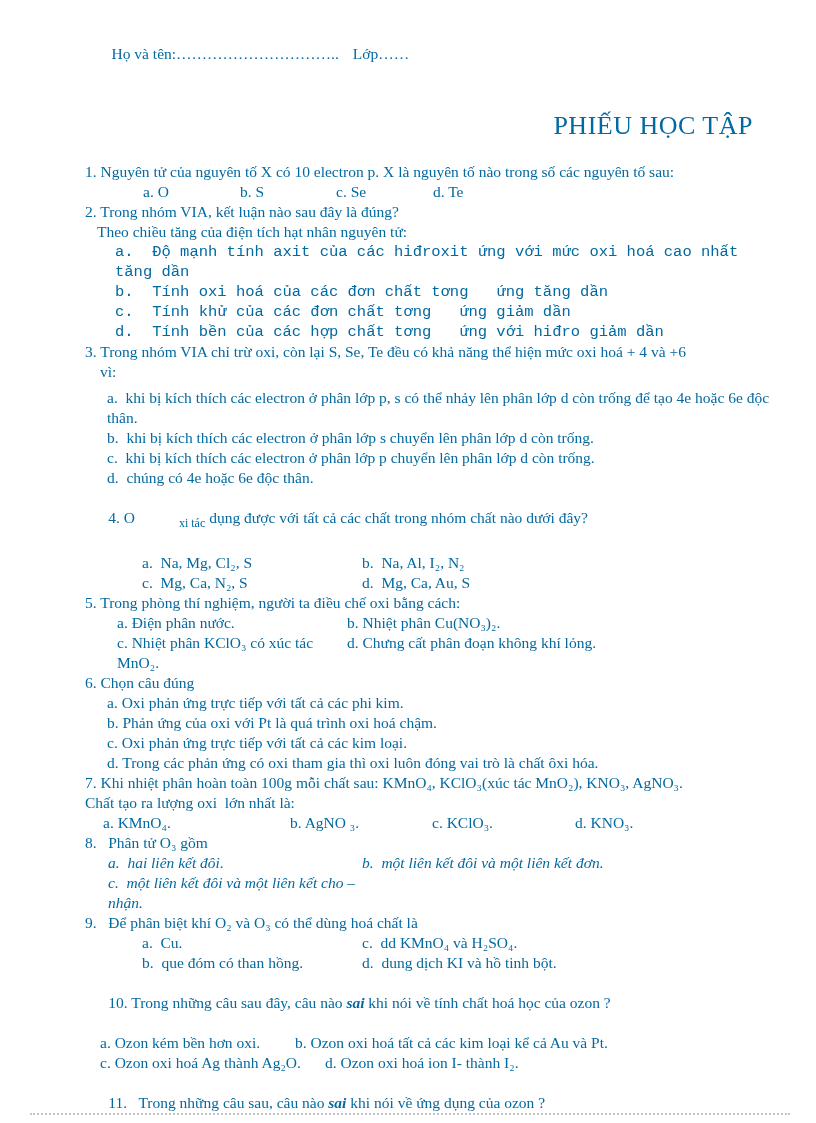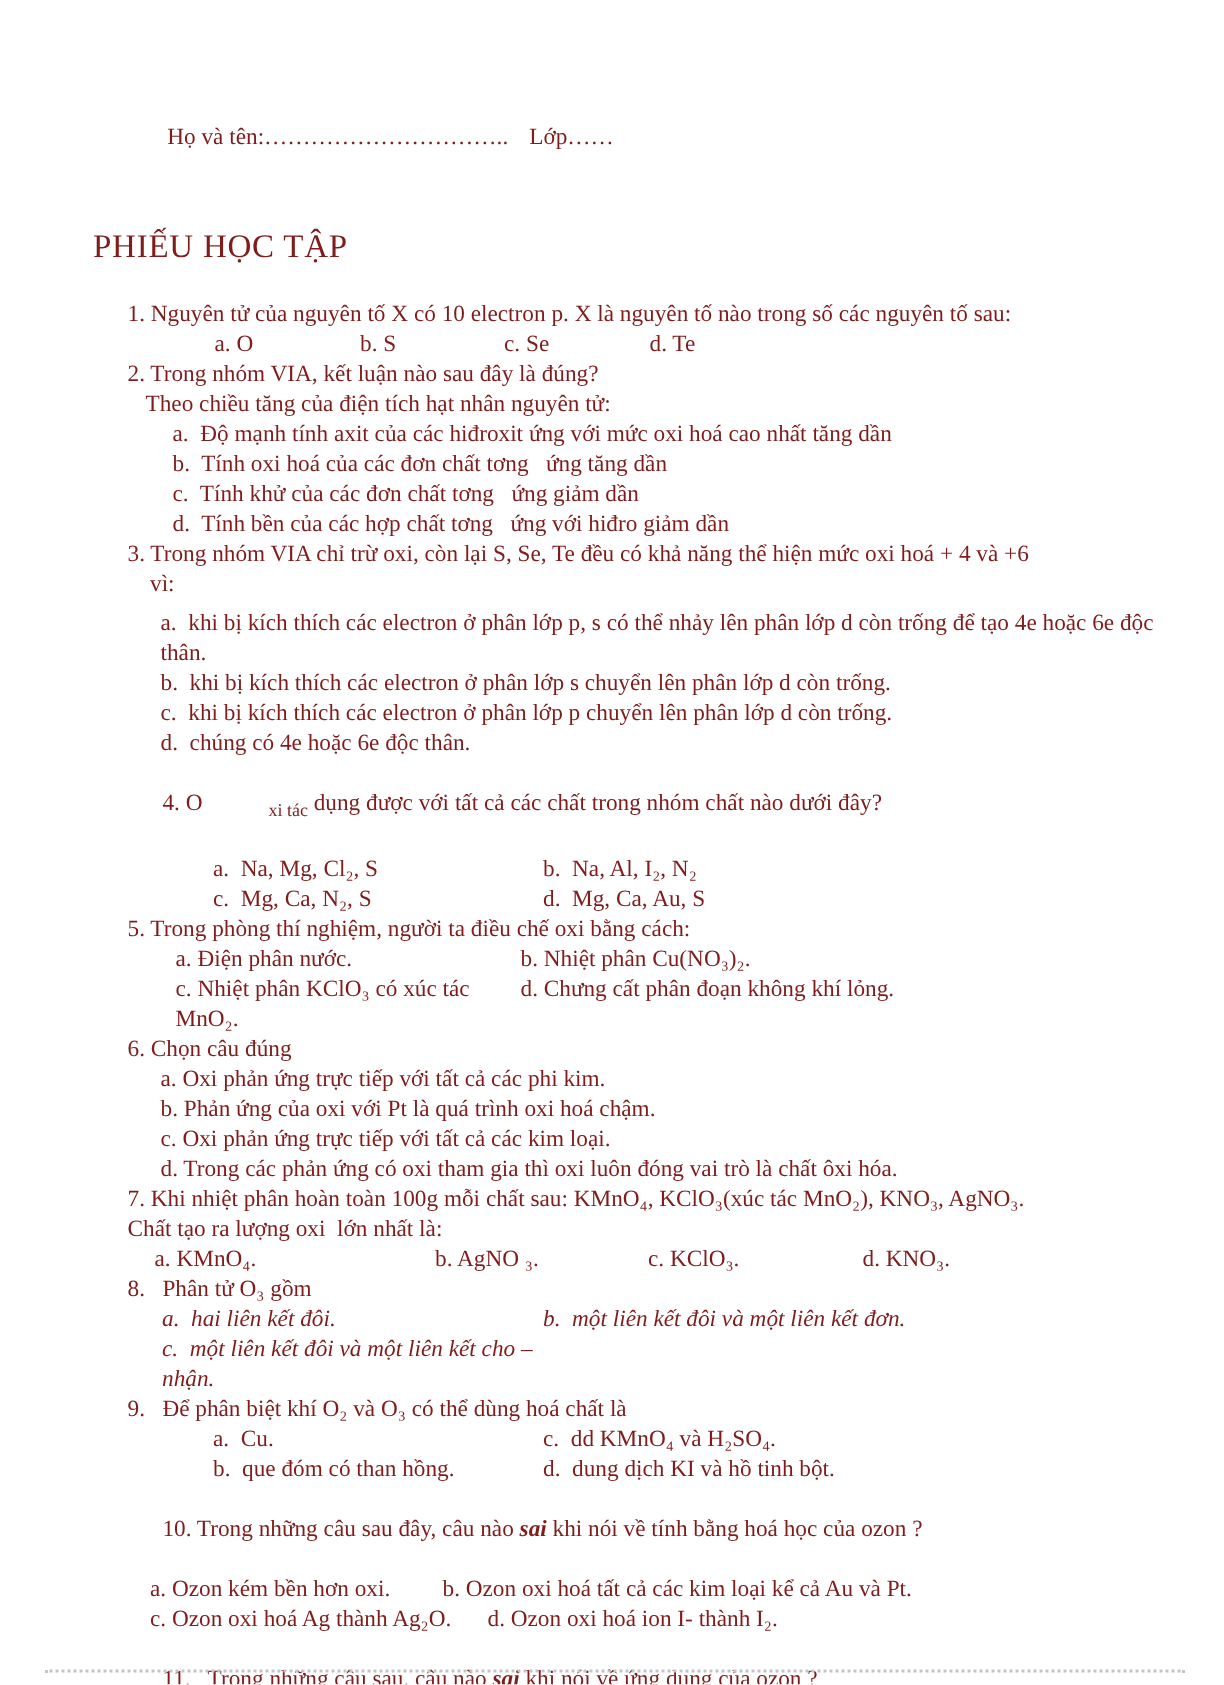--- a/index.html
+++ b/index.html
@@ -1,51 +1,51 @@
 <!DOCTYPE html>
 <html><head>
 <meta charset="utf-8">
 <style>
   html,body { margin:0; padding:0; background:#ffffff; }
   .page {
     position:relative;
     width:816px; height:1123px;
     box-sizing:border-box;
-    padding:62px 40px 0 85px;
+    padding:24px 40px 0 85px;
     background:#ffffff;
-    color:#7f1d1d;
+    color:#0369a1;
     font-family:"Liberation Serif","DejaVu Serif",serif;
     font-size:15.5px;
     overflow:hidden;
   }
   .header-row { padding-left:11px; line-height:20px; white-space:pre-wrap; }
   .lop { margin-left:14px; }
   .title {
     position:relative; left:-23px;
     margin:26px 0 20px 0;
-    font-size:22px; font-weight:normal;
+    font-size:26px; font-weight:normal;
     line-height:32px;
-    text-align:left;
+    text-align:right;
     letter-spacing:0.5px;
   }
   .q { margin:0; }
   .line, .opt { line-height:20px; min-height:20px; white-space:pre-wrap; }
   .grid { display:grid; }
   .g-q1  { padding-left:58px; grid-template-columns:97px 96px 97px 1fr; }
   .g-q4  { padding-left:57px; grid-template-columns:220px 1fr; }
   .g-q5  { padding-left:32px; grid-template-columns:230px 1fr; }
   .g-q7  { padding-left:18px; grid-template-columns:187px 142px 143px 1fr; }
   .g-q8  { padding-left:23px; grid-template-columns:254px 1fr;font-style:italic; }
   .g-q9  { padding-left:57px; grid-template-columns:220px 1fr; }
   .g-q10a { padding-left:15px; grid-template-columns:195px 1fr; }
   .g-q10b { padding-left:15px; grid-template-columns:225px 1fr; }
   .ind-12 { padding-left:12px; }
   .ind-15 { padding-left:15px; }
   .ind-22 { padding-left:22px; }
-  .ind-30 { padding-left:30px; }
+  .ind-30 { padding-left:30px;font-family:Liberation Mono, monospace; }
   .mt6 { margin-top:6px; }
   .em-sai { font-weight:bold; font-style:italic; }
   .subrun { font-size:12px; vertical-align:-4px;margin-left:44px; }
   .footer-dotted {
     position:absolute; left:30px; right:26px; bottom:8px;
     border-top:2px dotted #c4c4c4; height:0;
   }
 </style>
 </head>
 <body>
@@ -149,21 +149,21 @@
       <span class="opt">c.  dd KMnO₄ và H₂SO₄.</span>
     </div>
     <div class="line grid g-q9">
       <span class="opt">b.  que đóm có than hồng.</span>
       <span class="opt">d.  dung dịch KI và hồ tinh bột.</span>
     </div>
   </section>
 
   <section class="q">
     <div class="line">
-      <span>10. Trong những câu sau đây, câu nào </span><span class="em-sai">sai</span><span> khi nói về tính bằng hoá học của ozon ?</span>
+      <span>10. Trong những câu sau đây, câu nào </span><span class="em-sai">sai</span><span> khi nói về tính chất hoá học của ozon ?</span>
     </div>
     <div class="line grid g-q10a">
       <span class="opt">a. Ozon kém bền hơn oxi.</span>
       <span class="opt">b. Ozon oxi hoá tất cả các kim loại kể cả Au và Pt.</span>
     </div>
     <div class="line grid g-q10b">
       <span class="opt">c. Ozon oxi hoá Ag thành Ag₂O.</span>
       <span class="opt">d. Ozon oxi hoá ion I- thành I₂.</span>
     </div>
   </section>

